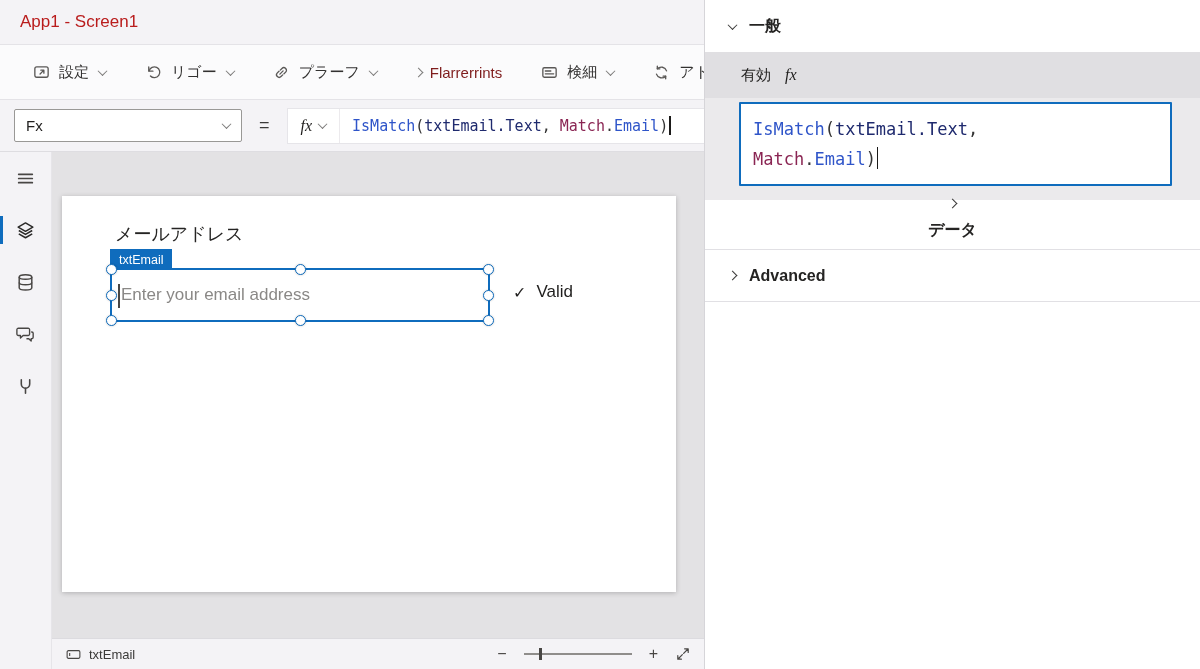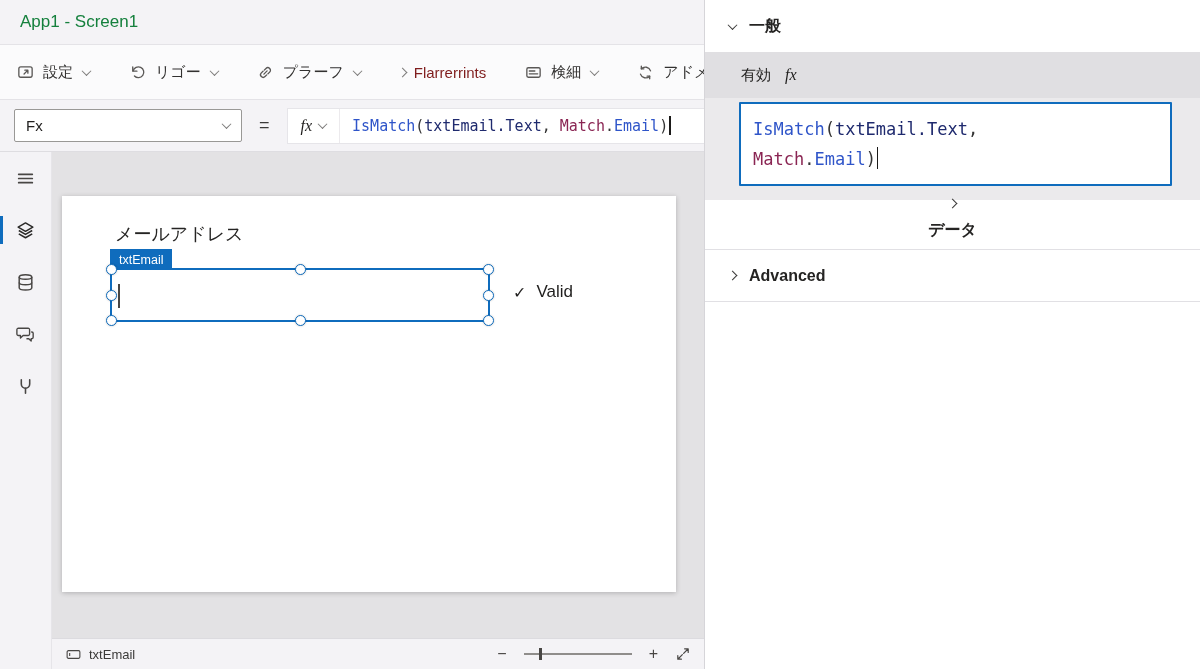--- a/index.html
+++ b/index.html
@@ -2,31 +2,31 @@
 <html style="--accent-blue: #0f6cbd; --tab-underline: #6b2a44; --syntax-function: #2f55c9; --syntax-identifier: #1f2a6e; --syntax-enum: #8a2553; --syntax-plain: #333333;"><head>
 <meta charset="utf-8">
 <style>
   * { margin:0; padding:0; box-sizing:border-box; }
   body { font-family:"Liberation Sans", sans-serif; background:#fff; }
   .app { position:relative; width:1200px; height:669px; overflow:hidden; background:#fff; color:#252423; }
 
   
   .titlebar { position:absolute; top:0; left:0; right:0; height:45px; background:#f4f3f6;
               border-bottom:1px solid #e4e3e7; display:flex; align-items:center; padding:0 20px; }
-  .titlebar .title { font-size:17px; color:#15803d; }
+  .titlebar .title { font-size:17px; color:#b91c1c; }
   .tb-right { margin-left:auto; display:flex; align-items:center; gap:24px; }
   .env-name { font-size:16px; color:#201f1e; margin-right:2px; }
   .tb-divider { width:1px; height:22px; background:#c4c2c6; }
   .tb-icon { width:24px; height:24px; display:flex; align-items:center; justify-content:center; cursor:pointer; }
   .tb-icon svg { width:20px; height:20px; }
   .help-glyph { font-size:17px; color:#3b3a39; }
 
   
   .ribbon { position:absolute; top:45px; left:0; right:0; height:55px; background:#fbfbfc;
-            border-bottom:1px solid #e4e3e7; display:flex; align-items:center; padding:0 16px; }
+            border-bottom:1px solid #e4e3e7; display:flex; align-items:center; padding:0 32px; }
   .rb-items { display:flex; align-items:center; gap:38px; }
   .rb-item { display:flex; align-items:center; gap:8px; font-size:15px; color:#323130; cursor:pointer; white-space:nowrap; }
   .rb-item.disabled { color:#7f1d1d; cursor:default; }
   .rb-icon { display:flex; align-items:center; }
   .rb-icon svg { width:19px; height:19px; }
   .rb-dd { margin-left:2px; }
   .rb-overflow { margin-left:34px; font-size:19px; color:#3b3a39; letter-spacing:1px; cursor:pointer; }
 
   
   .chev { display:inline-block; width:7px; height:7px; border-right:1.5px solid #7c7b7a; border-bottom:1.5px solid #7c7b7a; }
@@ -274,20 +274,21 @@
       </div>
     </div>
 
     <div class="canvas">
       <div class="artboard">
         <div class="fld-label">メールアドレス</div>
 
         <div class="txt-input">
           <div class="ctl-tag">txtEmail</div>
           <span class="input-caret"></span>
+          <span class="placeholder">Enter your email address</span>
           <span class="handle h-tl"></span>
           <span class="handle h-tm"></span>
           <span class="handle h-tr"></span>
           <span class="handle h-ml"></span>
           <span class="handle h-mr"></span>
           <span class="handle h-bl"></span>
           <span class="handle h-bm"></span>
           <span class="handle h-br"></span>
         </div>
 

